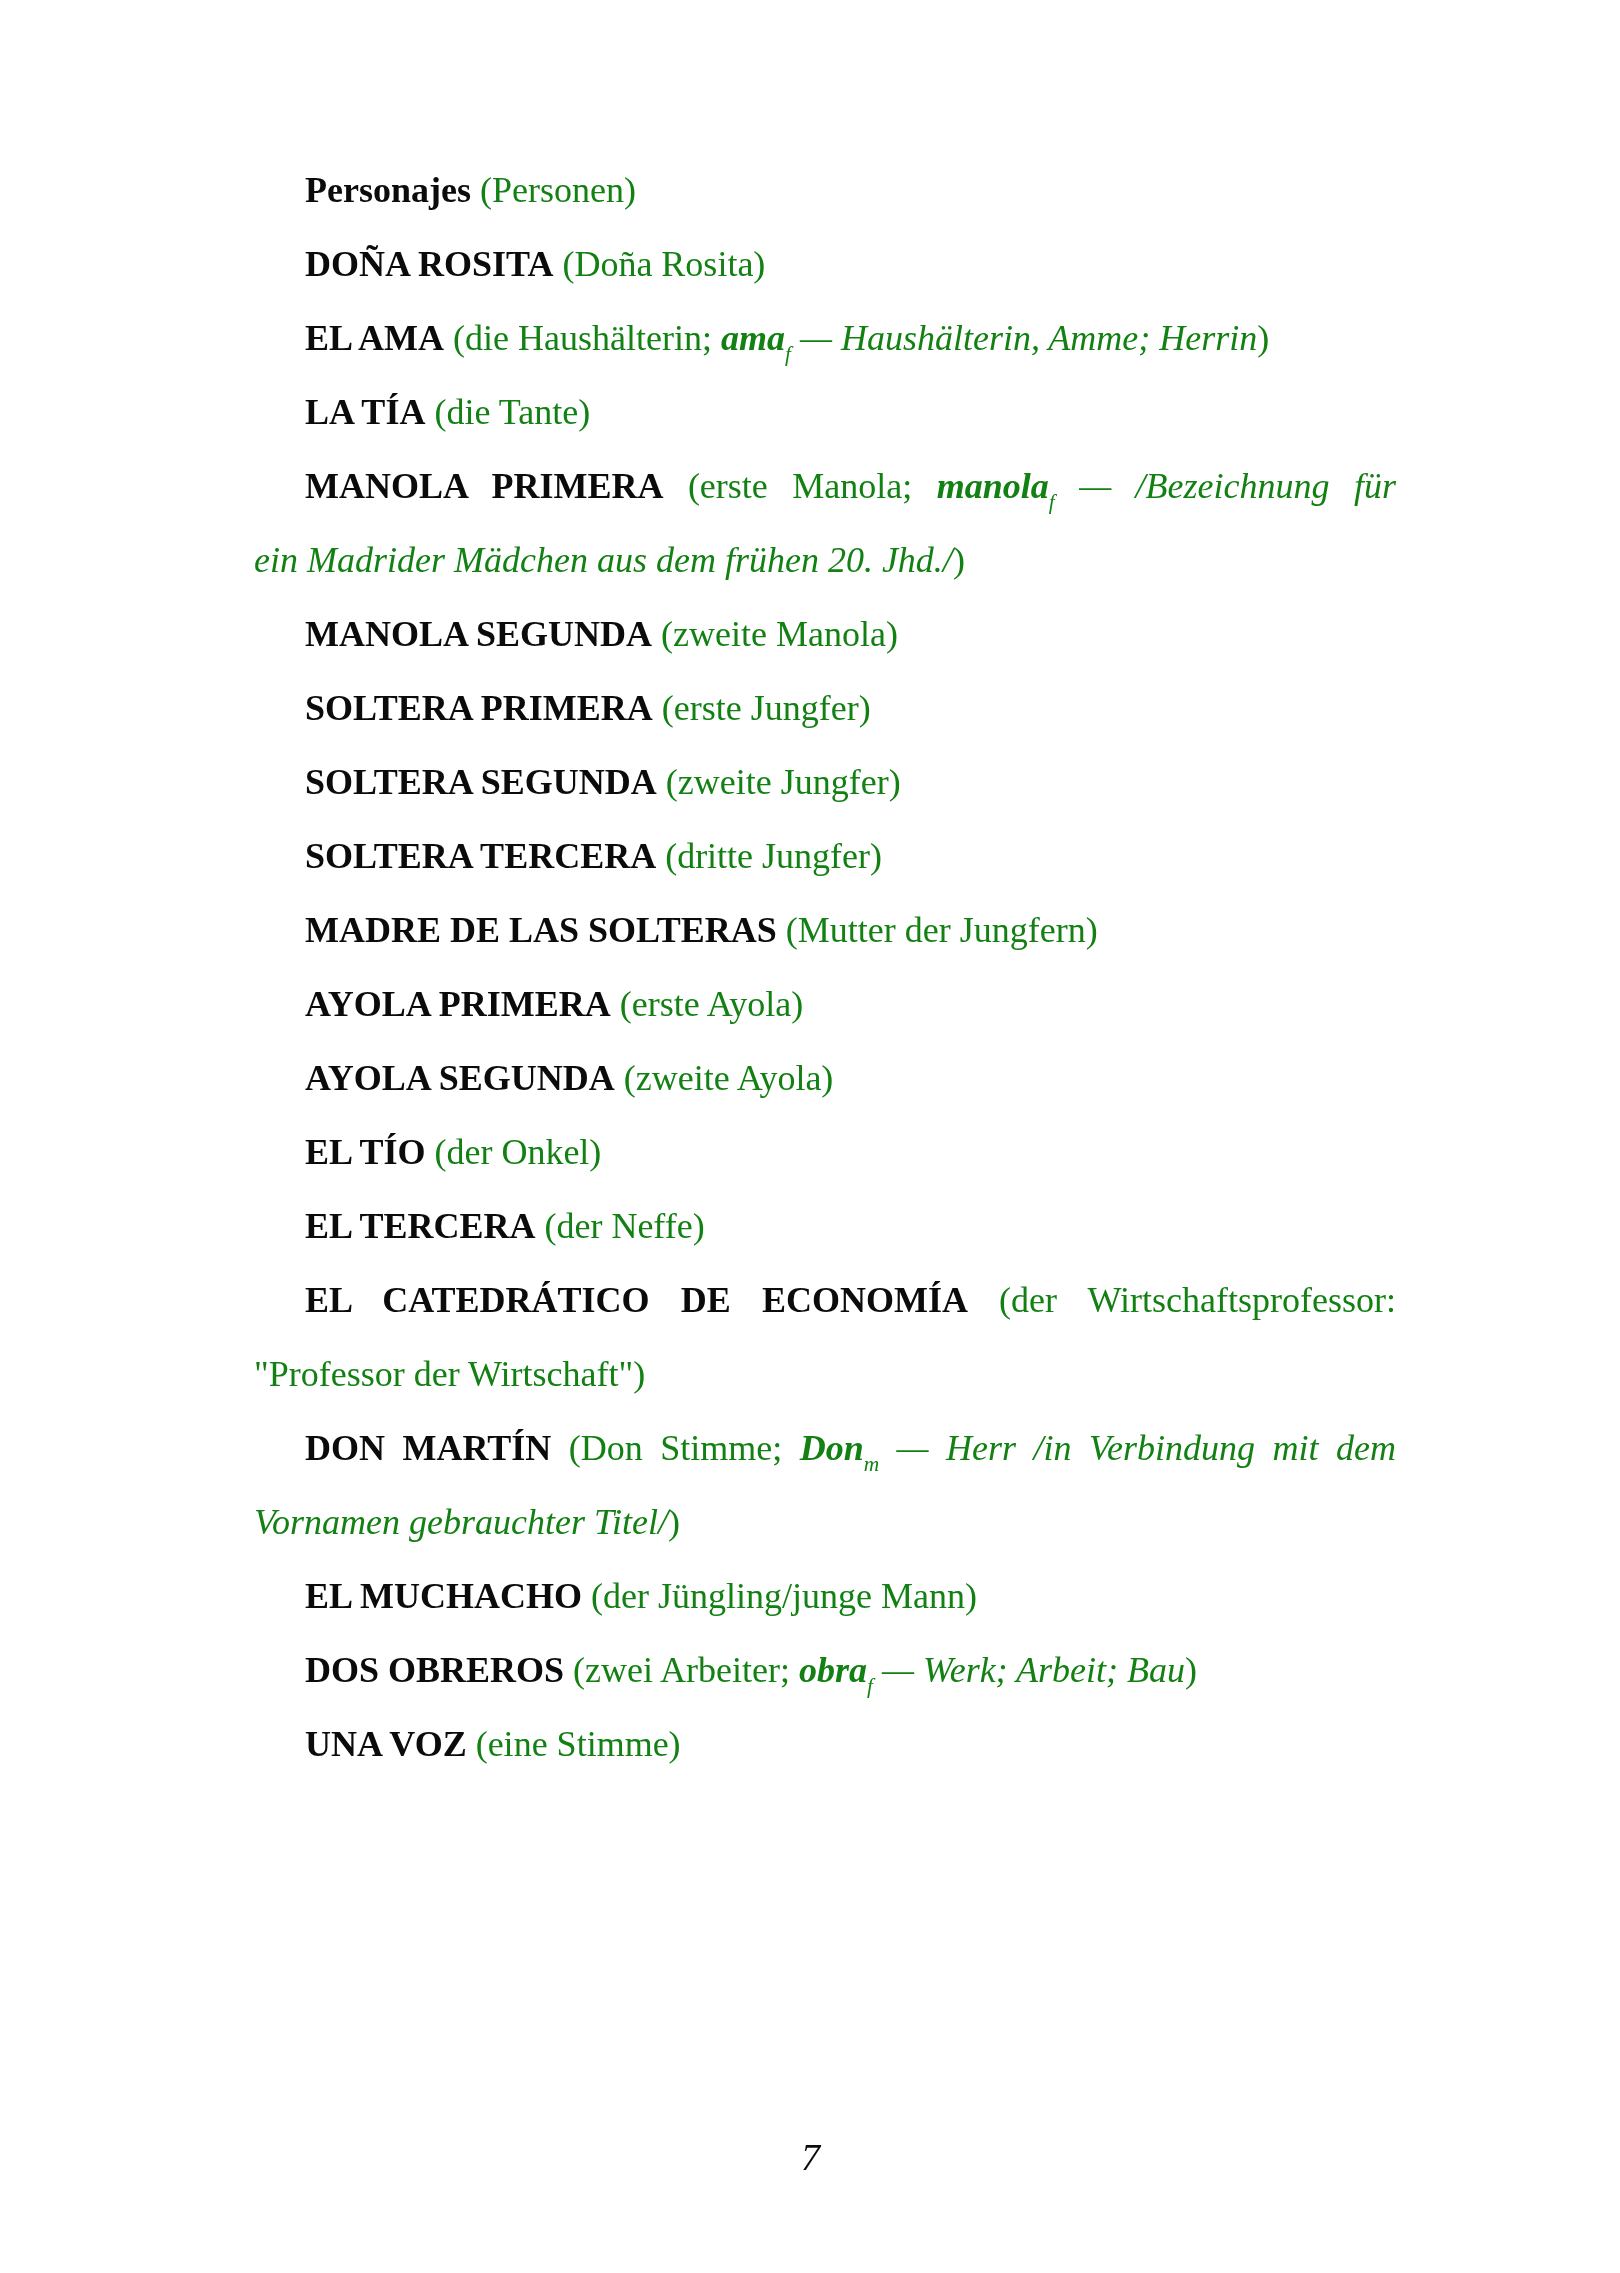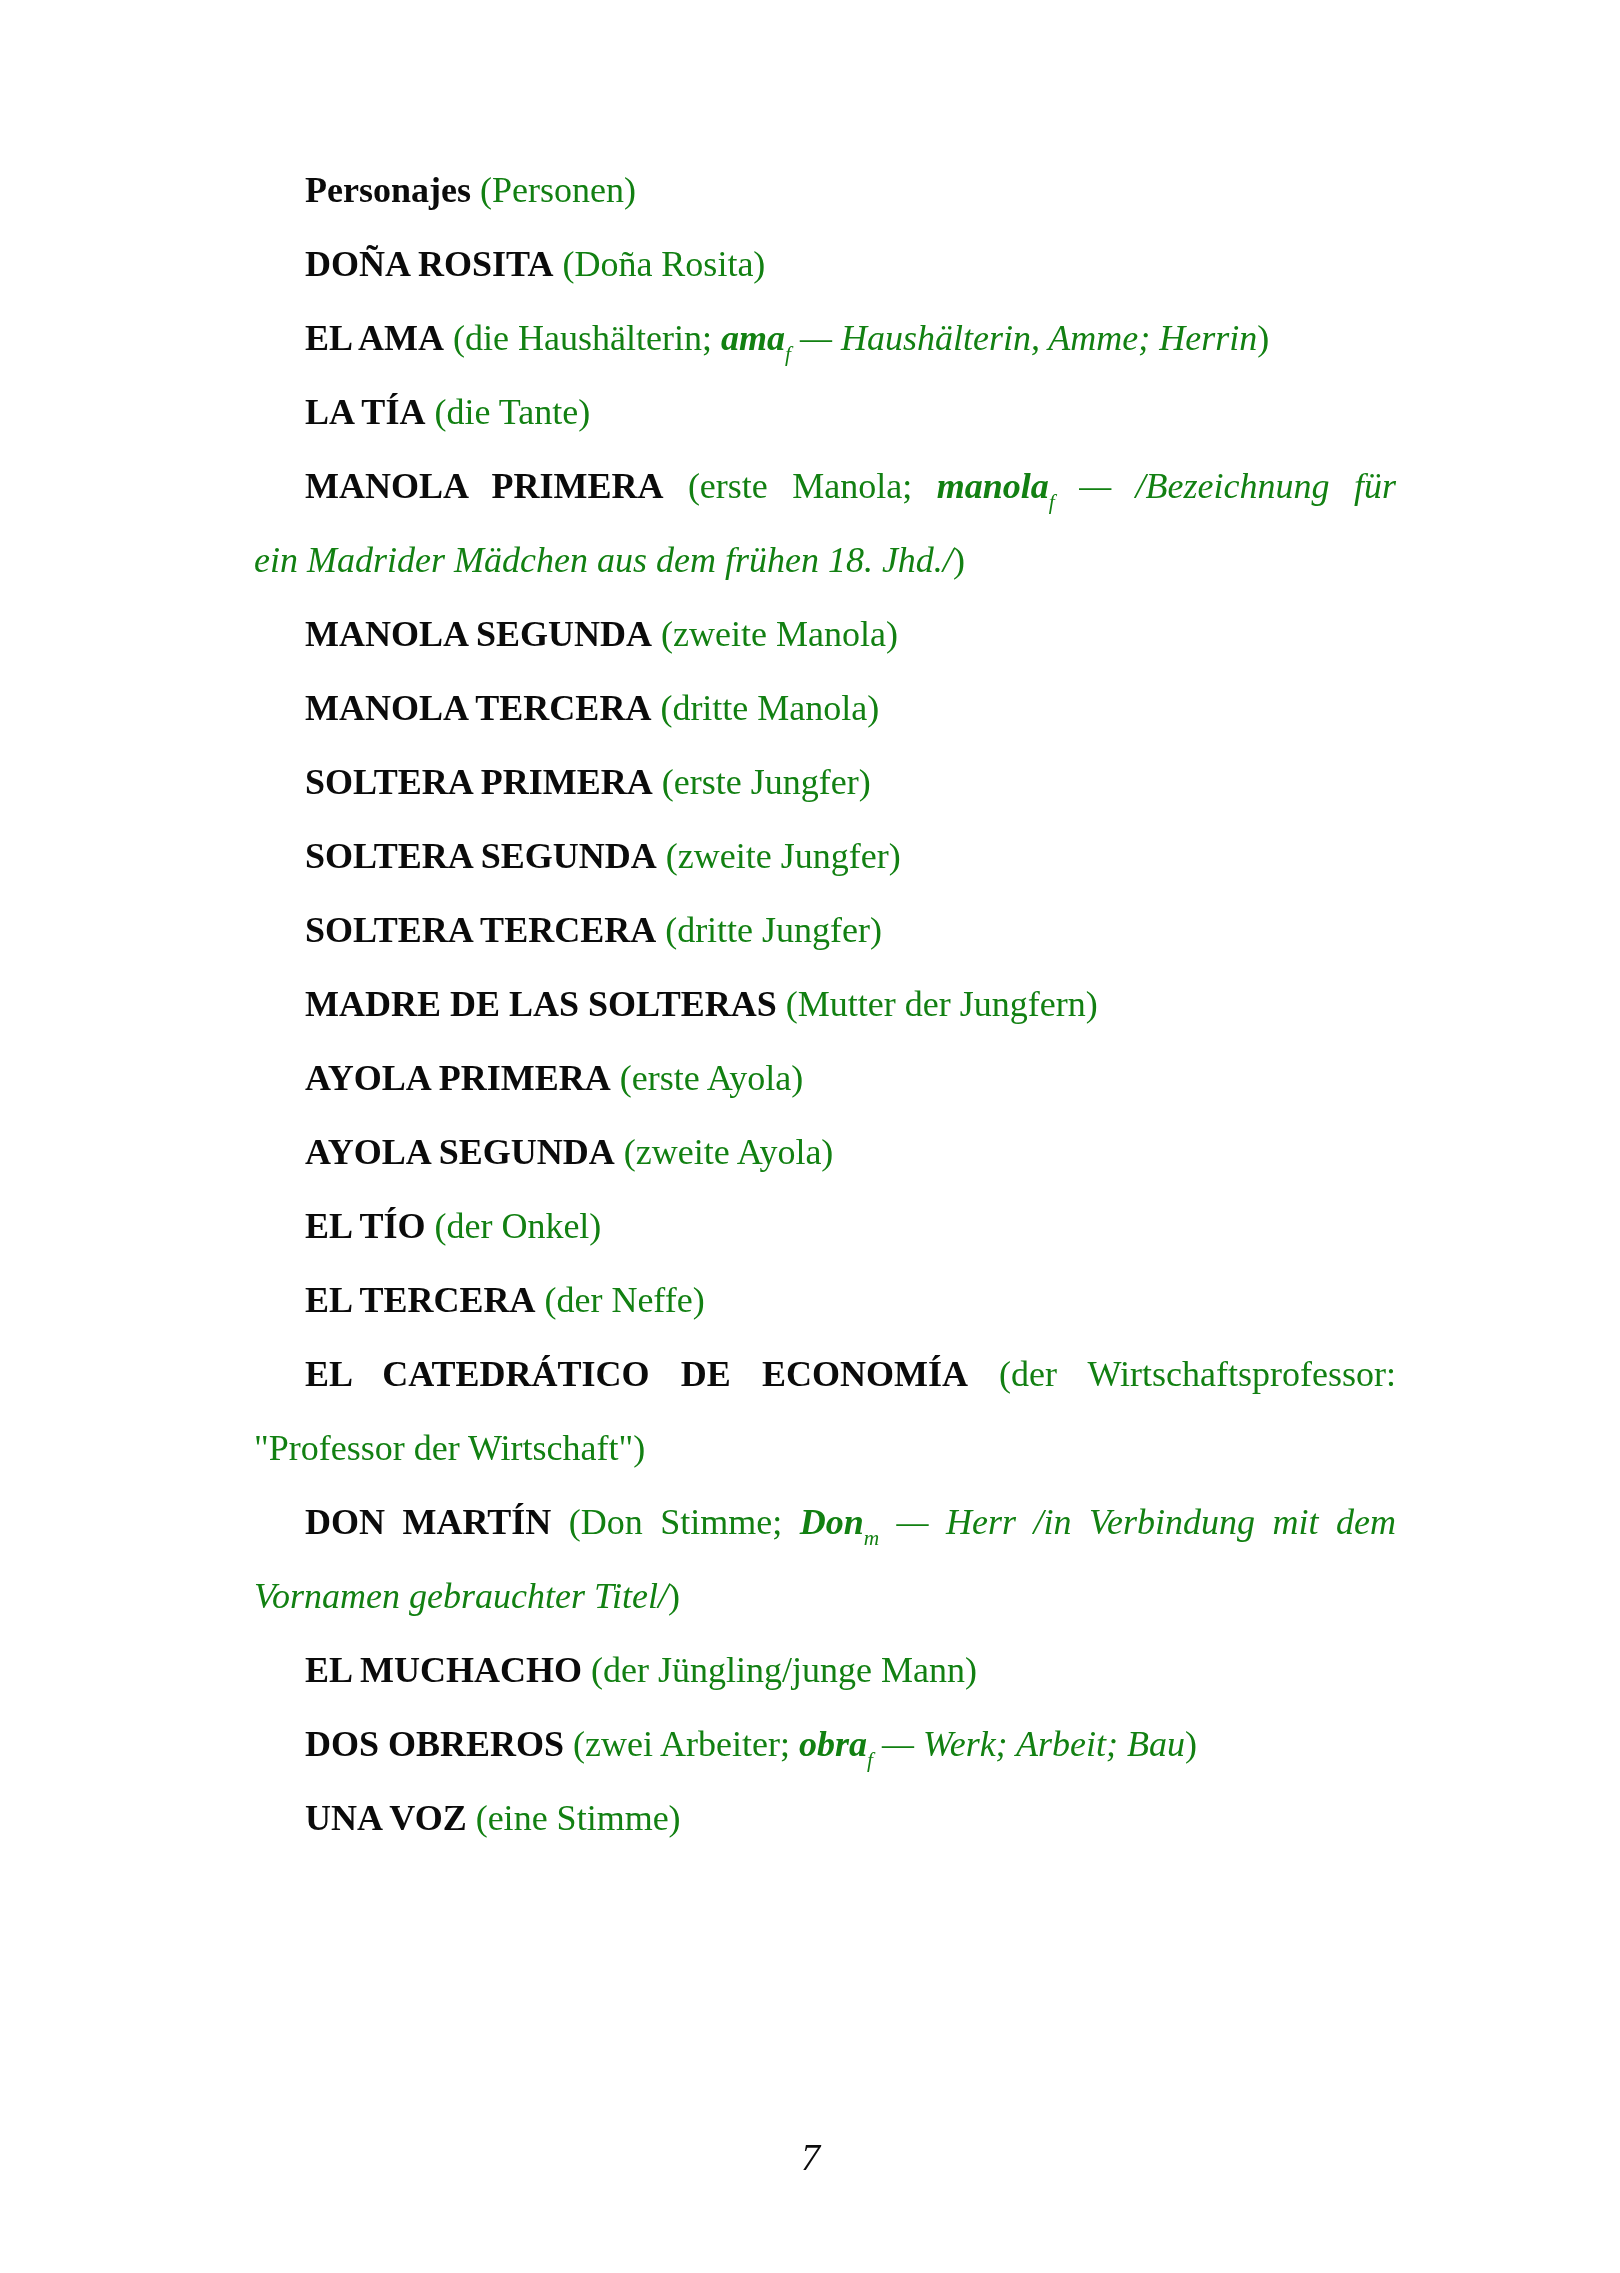--- a/index.html
+++ b/index.html
@@ -83,27 +83,24 @@
         <div class="line first"><span class="seg-name">DOÑA ROSITA</span><span class="seg-roman"> (Doña Rosita)</span></div>
       </div>
       <div class="entry">
         <div class="line first"><span class="seg-name">EL AMA</span><span class="seg-roman"> (die Haushälterin; </span><span class="seg-bolditalic">ama</span><span class="seg-sub">f</span><span class="seg-italic"> — Haushälterin, Amme; Herrin</span><span class="seg-roman">)</span></div>
       </div>
       <div class="entry">
         <div class="line first"><span class="seg-name">LA TÍA</span><span class="seg-roman"> (die Tante)</span></div>
       </div>
       <div class="entry">
         <div class="line first just"><span class="seg-name">MANOLA PRIMERA</span><span class="seg-roman"> (erste Manola; </span><span class="seg-bolditalic">manola</span><span class="seg-sub">f</span><span class="seg-italic"> — /Bezeichnung für</span></div>
-        <div class="line"><span class="seg-italic">ein Madrider Mädchen aus dem frühen 18. Jhd./</span><span class="seg-roman">)</span></div>
+        <div class="line"><span class="seg-italic">ein Madrider Mädchen aus dem frühen 20. Jhd./</span><span class="seg-roman">)</span></div>
       </div>
       <div class="entry">
         <div class="line first"><span class="seg-name">MANOLA SEGUNDA</span><span class="seg-roman"> (zweite Manola)</span></div>
-      </div>
-      <div class="entry">
-        <div class="line first"><span class="seg-name">MANOLA TERCERA</span><span class="seg-roman"> (dritte Manola)</span></div>
       </div>
       <div class="entry">
         <div class="line first"><span class="seg-name">SOLTERA PRIMERA</span><span class="seg-roman"> (erste Jungfer)</span></div>
       </div>
       <div class="entry">
         <div class="line first"><span class="seg-name">SOLTERA SEGUNDA</span><span class="seg-roman"> (zweite Jungfer)</span></div>
       </div>
       <div class="entry">
         <div class="line first"><span class="seg-name">SOLTERA TERCERA</span><span class="seg-roman"> (dritte Jungfer)</span></div>
       </div>

